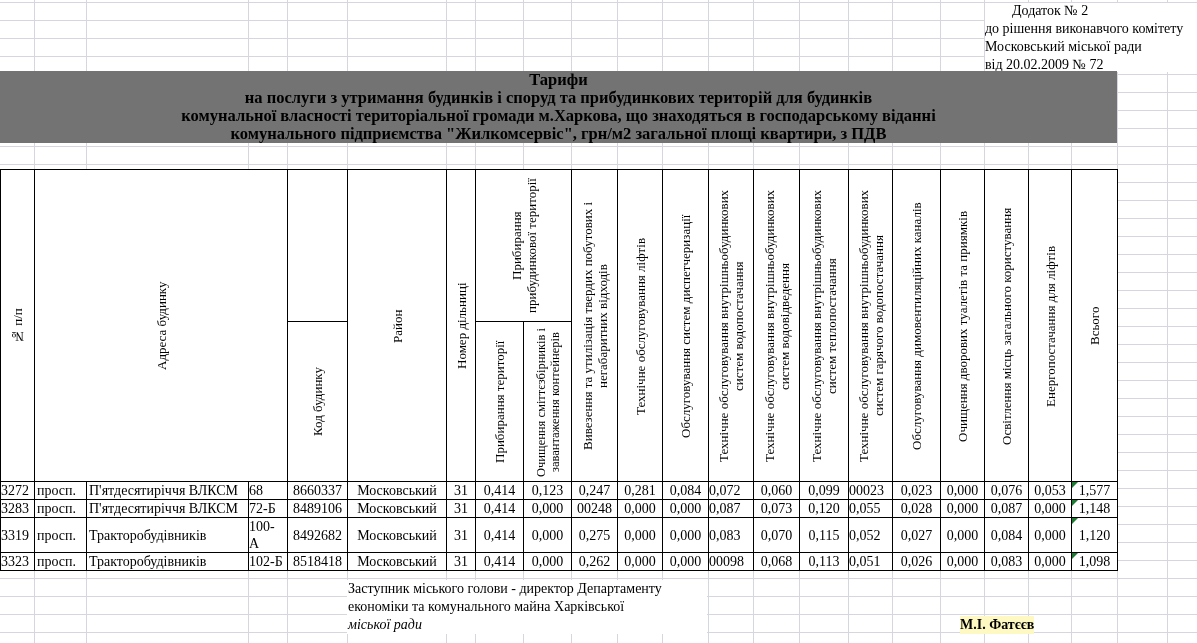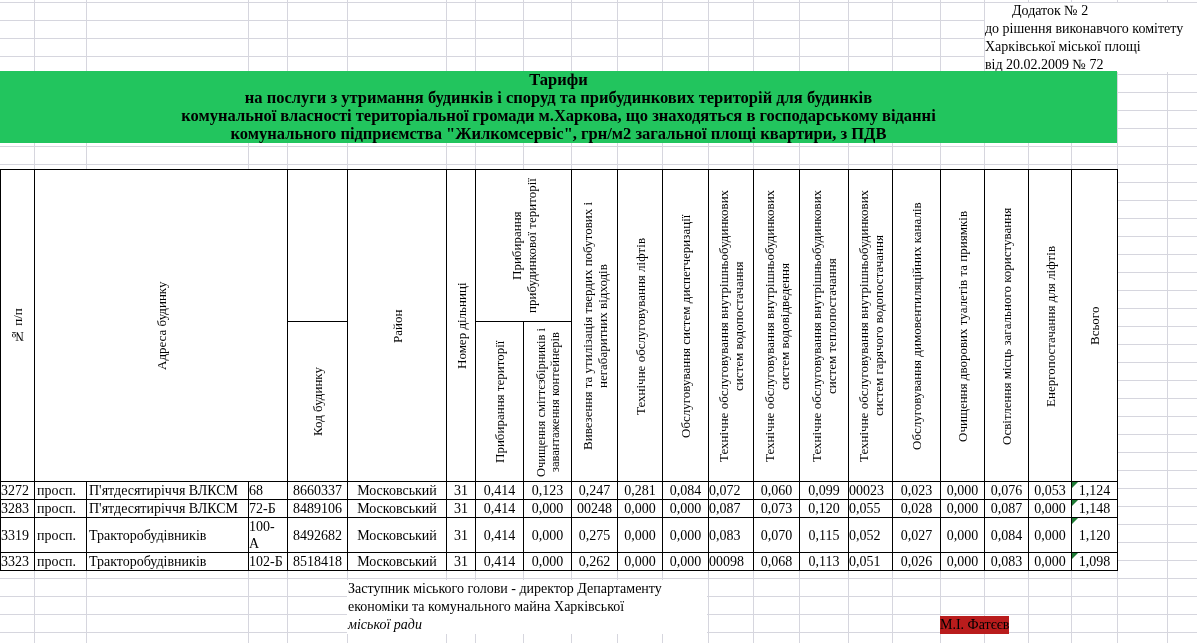--- a/index.html
+++ b/index.html
@@ -10,21 +10,21 @@
     color:#000;
     background-image:
       linear-gradient(to bottom, #d6d6de 1px, transparent 1px);
     background-size:100% 18px;
     background-position:0 2px;
   }
   .vgrid { position:absolute; top:0; bottom:0; width:1px; background:#d6d6de; }
   .abs { position:absolute; white-space:nowrap; }
   .cover { position:absolute; background:#fff; }
   .appendix { left:985px; font-size:14px; line-height:18px; }
-  .title { position:absolute; left:0; width:1117px; text-align:center; font-weight:bold; font-size:16.5px; line-height:18px; background:#22c55e; }
+  .title { position:absolute; left:0; width:1117px; text-align:center; font-weight:bold; font-size:16.5px; line-height:18px; background:#737373; }
   table.tariffs {
     position:absolute; left:0; top:169px; border-collapse:collapse; background:#fff;
     table-layout:fixed;
   }
   table.tariffs td, table.tariffs th {
     border:1.5px solid #000; padding:0; font-weight:normal; font-size:14px; overflow:hidden;
   }
   th .vt {
     writing-mode:vertical-rl; transform:rotate(180deg);
     margin:0 auto; text-align:center; font-size:13px; line-height:15px;
@@ -59,21 +59,21 @@
 <div class="vgrid" style="left:940px"></div>
 <div class="vgrid" style="left:984px"></div>
 <div class="vgrid" style="left:1028px"></div>
 <div class="vgrid" style="left:1071px"></div>
 <div class="vgrid" style="left:1117px"></div>
 <div class="vgrid" style="left:1167px"></div>
 
 <div class="cover" style="left:985px; top:3px; width:212px; height:69px;"></div>
 <div class="abs appendix" style="top:2px; left:1012px;">Додаток № 2</div>
 <div class="abs appendix" style="top:20px;">до рішення виконавчого комітету</div>
-<div class="abs appendix" style="top:38px;">Харківської міської площі</div>
+<div class="abs appendix" style="top:38px;">Московський міської ради</div>
 <div class="abs appendix" style="top:56px;">від  20.02.2009 № 72</div>
 
 <div class="title" style="top:71px;">Тарифи</div>
 <div class="title" style="top:89px;">на послуги з утримання будинків і споруд та прибудинкових територій для будинків</div>
 <div class="title" style="top:107px;">комунальної власності територіальної громади м.Харкова, що знаходяться в господарському віданні</div>
 <div class="title" style="top:125px;">комунального підприємства "Жилкомсервіс", грн/м2 загальної площі квартири, з ПДВ</div>
 
 <table class="tariffs">
   <colgroup>
     <col style="width:34px">
@@ -180,21 +180,21 @@
         <td class="ctr">0,281</td>
         <td class="ctr">0,084</td>
         <td class="num">0,072</td>
         <td class="ctr">0,060</td>
         <td class="ctr">0,099</td>
         <td class="num">00023</td>
         <td class="ctr">0,023</td>
         <td class="ctr">0,000</td>
         <td class="ctr">0,076</td>
         <td class="ctr">0,053</td>
-        <td class="sum">1,124</td>
+        <td class="sum">1,577</td>
       </tr>
       <tr>
         <td class="num">3283</td>
         <td style="padding-left: 2px;">просп.</td>
         <td style="padding-left: 2px;">П'ятдесятиріччя ВЛКСМ</td>
         <td class="num">72-Б</td>
         <td class="ctr">8489106</td>
         <td class="ctr">Московський</td>
         <td class="ctr">31</td>
         <td class="ctr">0,414</td>
@@ -258,13 +258,13 @@
         <td class="ctr">0,000</td>
         <td class="sum">1,098</td>
       </tr>
     </tbody>
 </table>
 
 <div class="cover" style="left:347px; top:580px; width:360px; height:54px;"></div>
 <div class="sig" style="left:348px; top:580px;">Заступник міського голови - директор Департаменту</div>
 <div class="sig" style="left:348px; top:598px;">економіки та комунального майна Харківської</div>
 <div class="sig" style="left:348px; top:616px;font-style:italic;">міської ради</div>
-<div class="sig" style="left:940px; top:616px; background:#b91c1c;">М.І. Фатєєв</div>
+<div class="sig" style="left:960px; top:616px; background:#fef9c3;font-weight:bold;">М.І. Фатєєв</div>
 
 </body></html>

